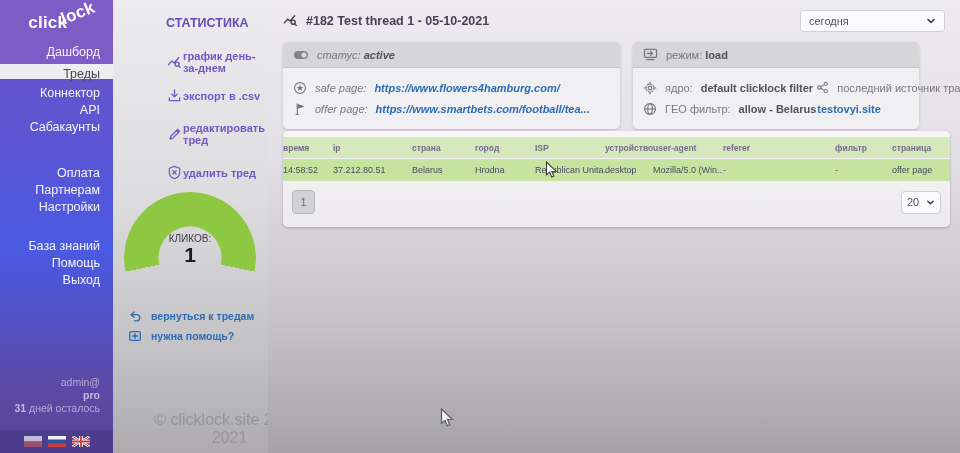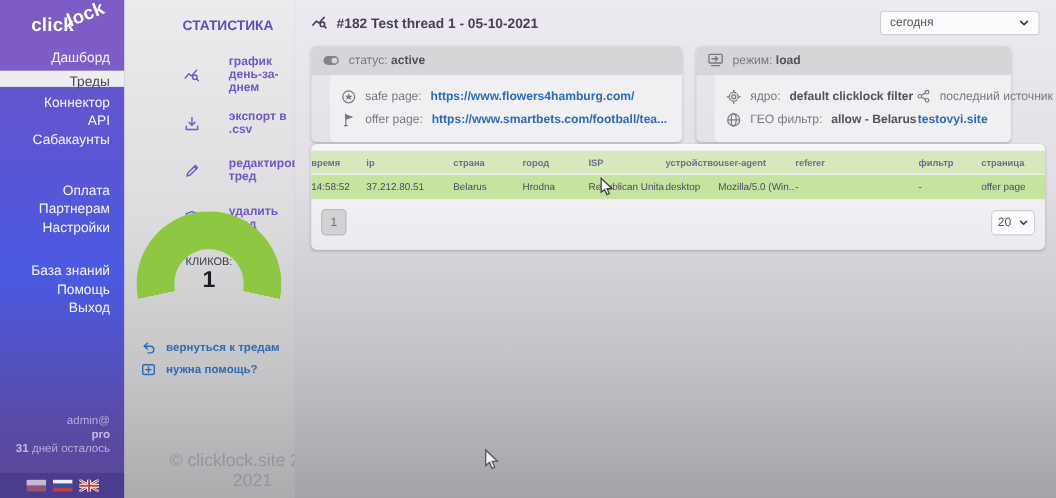--- a/index.html
+++ b/index.html
@@ -20,21 +20,21 @@
   .account b { color:#c3b9e3; }
   .sidebar-footer { position:absolute; left:0; bottom:0; width:113px; height:23px; background:#4c3c8e;
     display:flex; justify-content:center; align-items:center; gap:6px; }
   .flag { width:18px; height:11px; display:block; }
 
   
   .stats { position:absolute; left:113px; top:0; width:155px; height:453px;
     background:linear-gradient(180deg,#ecebed 0%,#dcdbdd 45%,#c2c1c3 78%,#adabae 100%);padding-left:39px; }
   .stats-title { padding:16px 0 0 14px; color:#654cba; font-weight:bold; font-size:12.5px; }
   .stats-menu { margin-top:13px; }
-  .stats-menu-item { display:flex; align-items:center; gap:26px; padding:7px 4px 7px 15px; color:#7257c4; font-weight:bold; font-size:11px; cursor:pointer; }
+  .stats-menu-item { display:flex; align-items:center; gap:1px; padding:7px 4px 7px 15px; color:#7257c4; font-weight:bold; font-size:11px; cursor:pointer; }
   .gauge-wrap { position:absolute; left:11px; top:192px; width:132px; height:132px; }
   .gauge-ring { position:absolute; inset:0; border-radius:50%;
     background:conic-gradient(from 258deg,#8ec842 0deg 204deg,transparent 204deg 360deg);
     -webkit-mask:radial-gradient(circle closest-side,transparent 31px,#000 32px);
     mask:radial-gradient(circle closest-side,transparent 31px,#000 32px); }
   .gauge-text { position:absolute; left:0; top:41px; width:100%; text-align:center; }
   .gauge-label { font-size:10px; color:#3d3b41; }
   .gauge-value { font-size:21px; font-weight:bold; color:#1d1c20; line-height:22px; }
   .stats-links { position:absolute; left:15px; top:306px; }
   .stats-link { display:flex; align-items:center; gap:9px; padding:3px 0; color:#2d6cb5; font-weight:bold; font-size:10.5px; cursor:pointer; }
@@ -44,25 +44,25 @@
   .main { position:absolute; left:268px; top:0; width:692px; height:453px;
     background:linear-gradient(180deg,#edebf1 0%,#e2e0e6 35%,#c6c4c9 70%,#a5a3a8 100%); }
   .title-row { position:absolute; left:15px; top:13px; display:flex; align-items:center; gap:8px;
     color:#473f55; font-weight:bold; font-size:12.5px; }
   .period-select { position:absolute; right:15px; top:10px; width:145px; height:22px; background:#fbfafc;
     border:1px solid #d2d0d4; border-radius:3px; display:flex; align-items:center; justify-content:space-between;
     padding:0 8px; font-size:11px; color:#55525b; cursor:pointer; }
 
   .cards { position:absolute; left:15px; top:42px; right:10px; display:flex; gap:13px; }
   .card { border-radius:5px; box-shadow:0 1px 3px rgba(0,0,0,.18); }
-  .card1 { width:337px; } .card2 { width:286px; }
+  .card1 { width:337px;font-style:italic; } .card2 { width:286px; }
   .card-header { height:26px; background:#d6d5d7; border-bottom:1px solid #c5c3c7; border-radius:5px 5px 0 0;
     display:flex; align-items:center; gap:8px; padding:0 10px; color:#7a787e; font-size:11px; }
   .card-header b { color:#54515a; }
-  .card-body { background:#f0eff1; border-radius:0 0 5px 5px; padding:9px 10px 10px;margin-left:17px; }
+  .card-body { background:#f0eff1; border-radius:0 0 5px 5px; padding:9px 10px 10px; }
   .card-row { display:flex; align-items:center; gap:8px; height:21px; color:#7a787e; font-size:11px; white-space:nowrap; }
   .link { color:#2d6cb5; font-weight:bold; cursor:pointer; }
   .card2 .card-body { display:flex; }
   .mode-col2 { margin-left:auto; width:160px; }
   .mode-col2 .src-link { margin-left:1px; font-size:11px; }
 
   
   .table-card { position:absolute; left:15px; top:131px; right:10px; height:96px;
     background:linear-gradient(180deg,#f6f5f7,#eceaee); border-radius:5px; box-shadow:0 1px 3px rgba(0,0,0,.22); padding-top:6px; }
   .trow { display:flex; align-items:center; }

